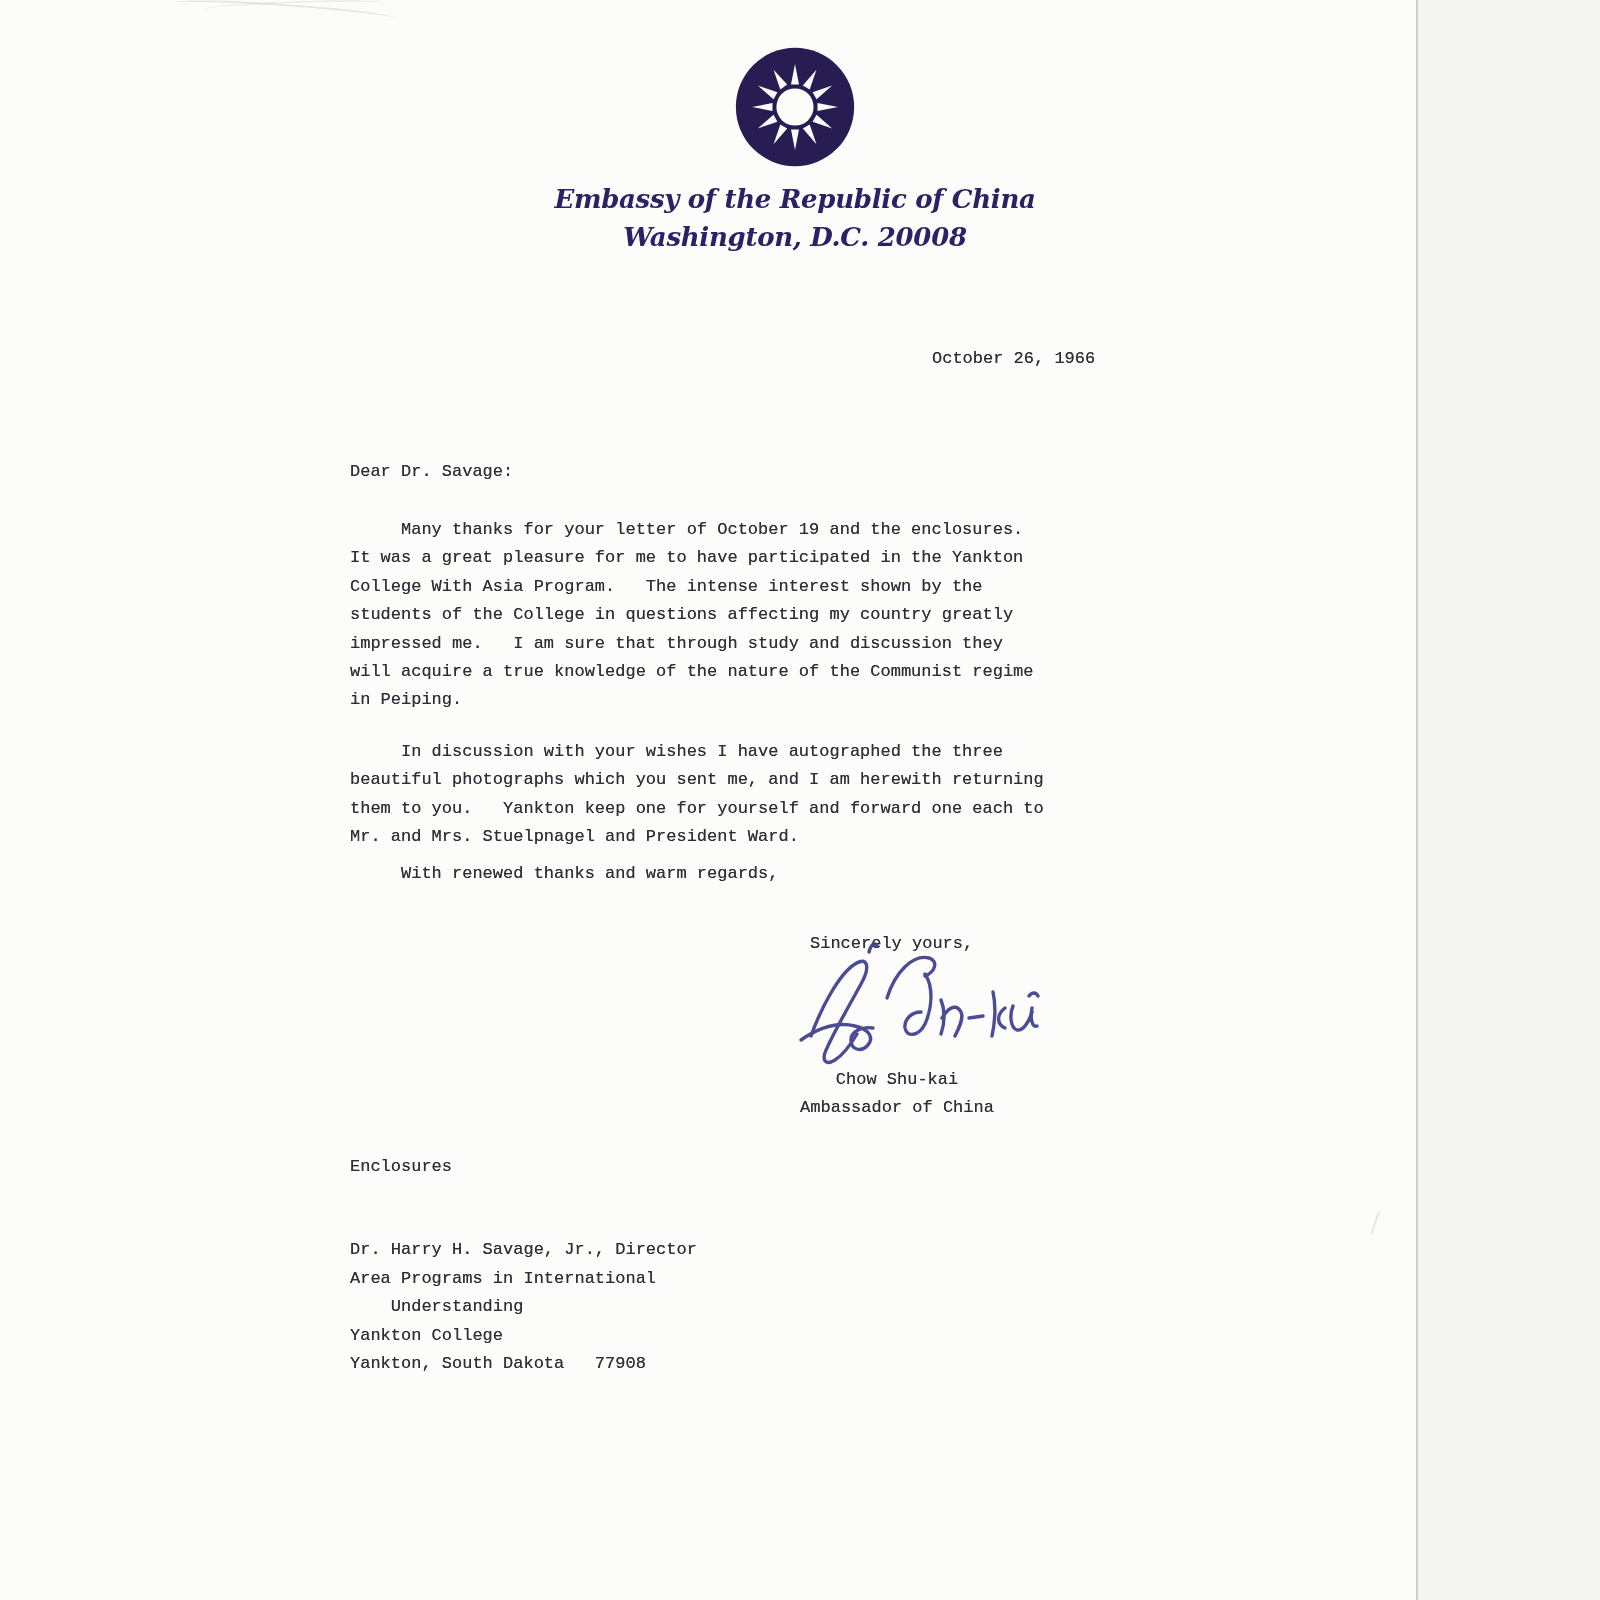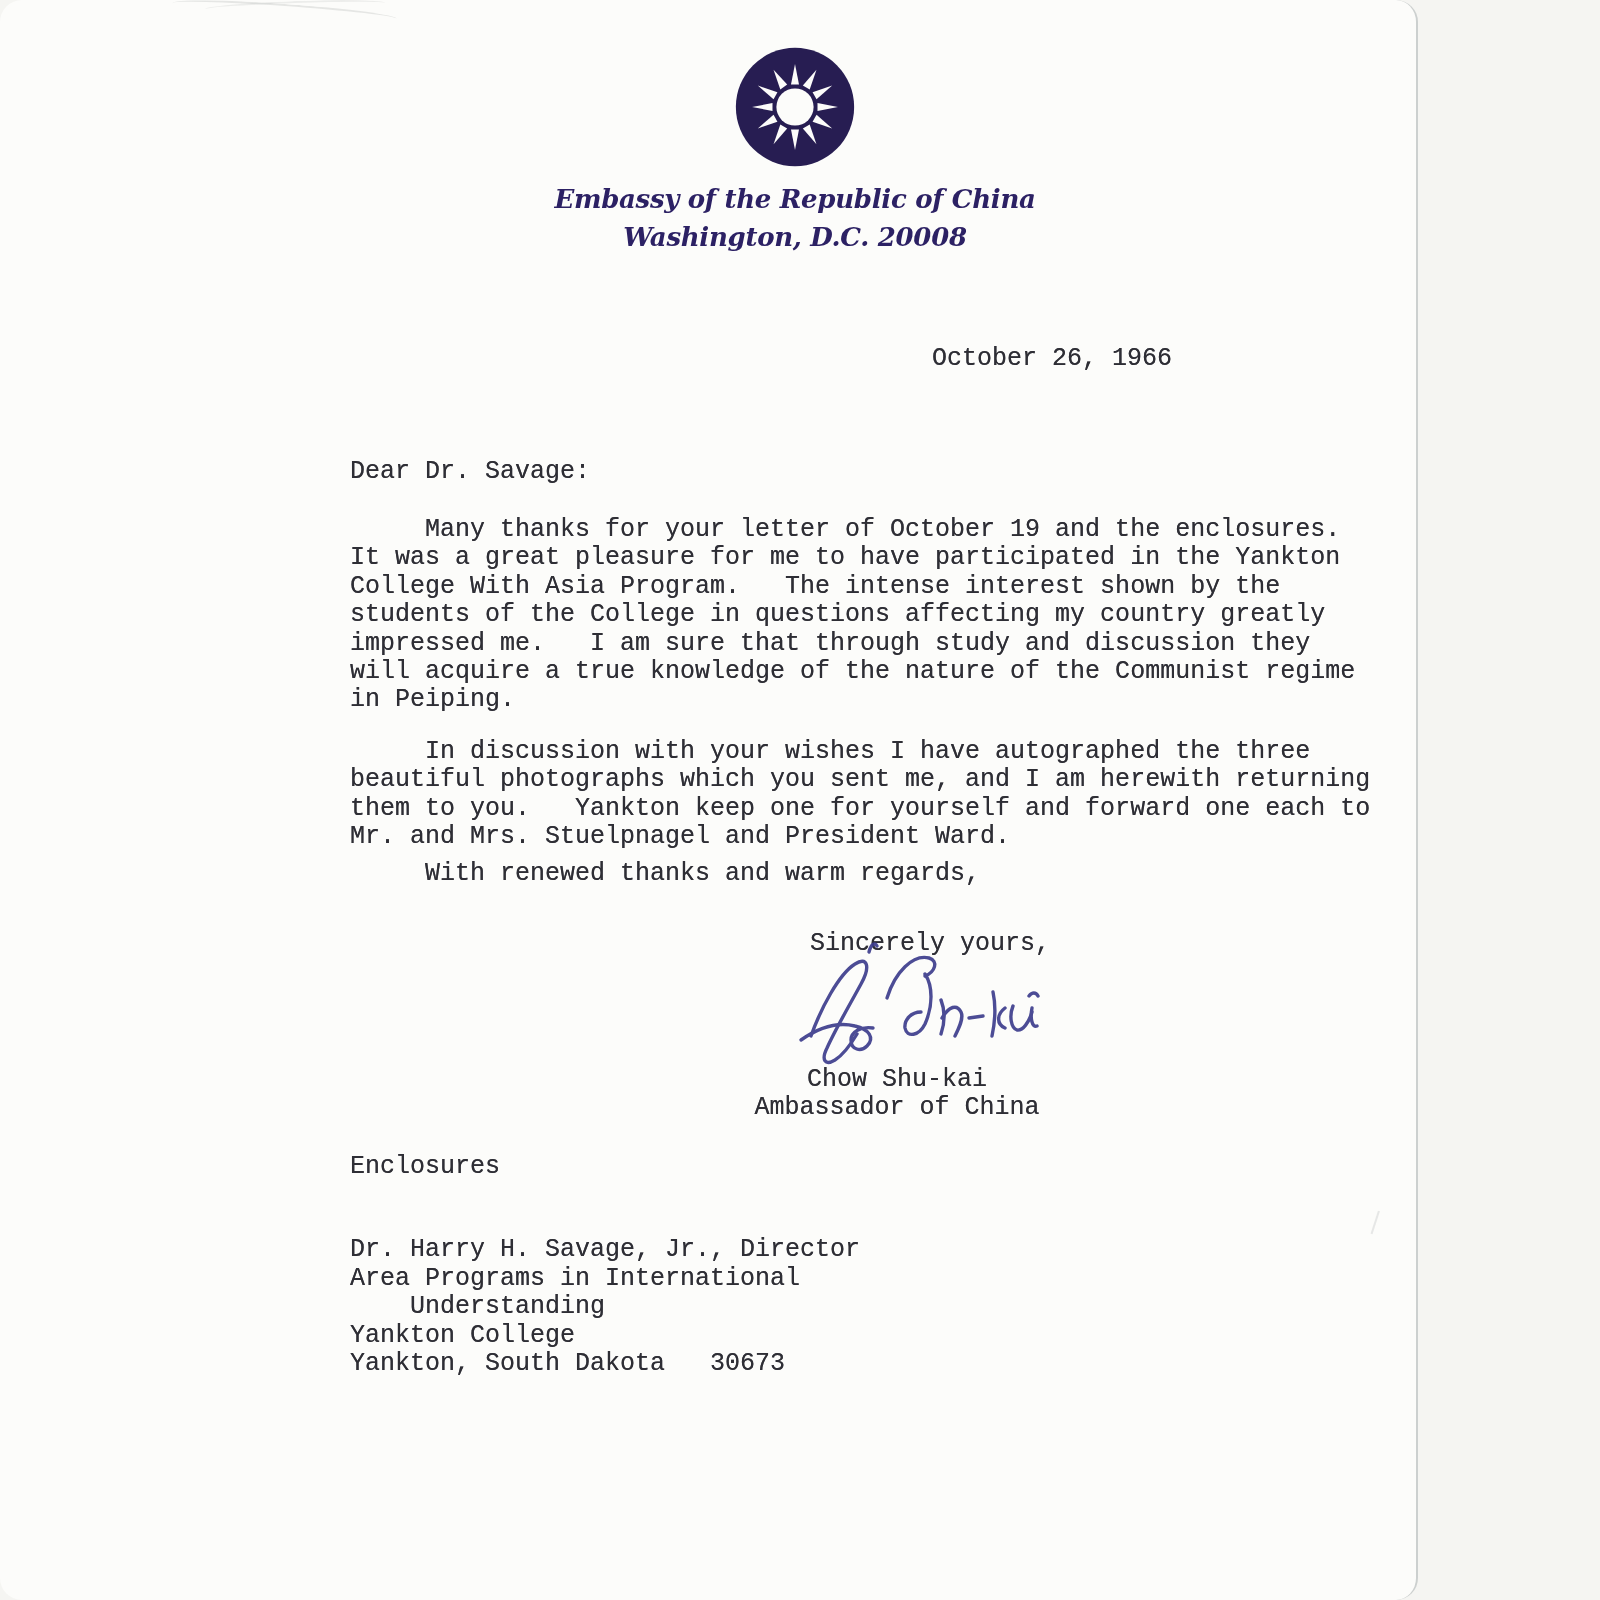--- a/index.html
+++ b/index.html
@@ -1,21 +1,21 @@
 <!DOCTYPE html>
 <html><head>
 <meta charset="utf-8">
 <style>
   html,body{margin:0;padding:0;}
   .scan{position:relative;width:1600px;height:1600px;background:#f5f5f2;overflow:hidden;
         font-family:"Liberation Sans",sans-serif;}
   .paper{position:absolute;left:0;top:0;width:1416px;height:1600px;background:#fcfcfa;
-         border-right:2px solid #ccd0cf;border-radius:22px;}
+         border-right:2px solid #ccd0cf;}
   .block{position:absolute;}
-  .typed{font-family:"Liberation Mono",monospace;font-size:25px;line-height:28.4px;
+  .typed{font-family:"Liberation Mono",monospace;font-size:17px;line-height:28.4px;
          color:#2e2e35;text-shadow:0 0 .4px rgba(46,46,53,.75);}
   .tline{white-space:pre;}
   .lh-text{font-family:"DejaVu Serif",serif;font-style:italic;font-weight:700;
            color:#2c2164;text-align:center;font-size:26px;letter-spacing:-0.3px;}
   .sigblock{text-align:center;}
   
   .crease{position:absolute;border-top:2px solid #caccca;opacity:.45;border-radius:50%;}
   .crease.c1{left:172px;top:4px;width:225px;height:12px;transform:rotate(4deg);}
   .crease.c2{left:205px;top:1px;width:180px;height:8px;transform:rotate(-2deg);opacity:.3;}
   .edge-mark{position:absolute;left:1374px;top:1212px;width:10px;height:24px;
@@ -97,20 +97,20 @@
       <div class="tline">Ambassador of China</div>
     </div>
 
     <div class="block typed" style="left:350px;top:1153px;">Enclosures</div>
 
     <div class="block typed" style="left:350px;top:1236px;line-height:28.6px;">
         <div class="tline">Dr. Harry H. Savage, Jr., Director</div>
         <div class="tline">Area Programs in International</div>
         <div class="tline">    Understanding</div>
         <div class="tline">Yankton College</div>
-        <div class="tline">Yankton, South Dakota   30673</div>
+        <div class="tline">Yankton, South Dakota   77908</div>
       </div>
 
     <div class="crease c1"></div>
     <div class="crease c2"></div>
   </div>
   <div class="edge-mark"></div>
 </div>
 
 </body></html>

